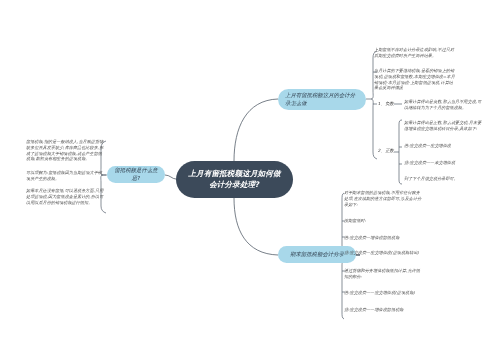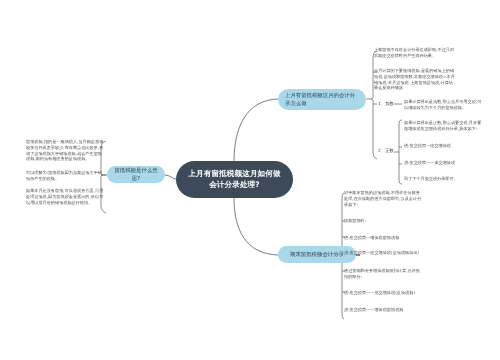--- a/index.html
+++ b/index.html
@@ -14,20 +14,21 @@
     overflow: hidden;
     font-family: "DejaVu Sans", "Liberation Sans", sans-serif;
     color: #333333;
   }
 
   #canvas {
     position: absolute;
     inset: 0;
     width: 500px;
     height: 360px;
+    font-style: italic;
   }
 
   .edges {
     position: absolute;
     left: 0;
     top: 0;
     width: 500px;
     height: 360px;
     pointer-events: none;
   }

